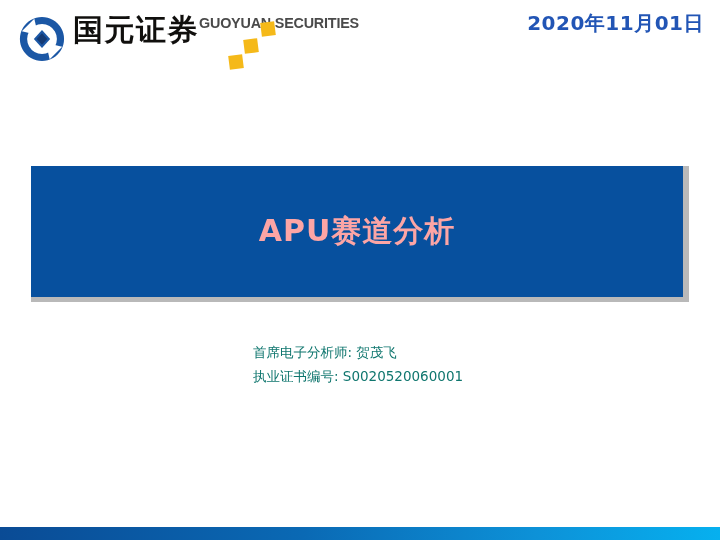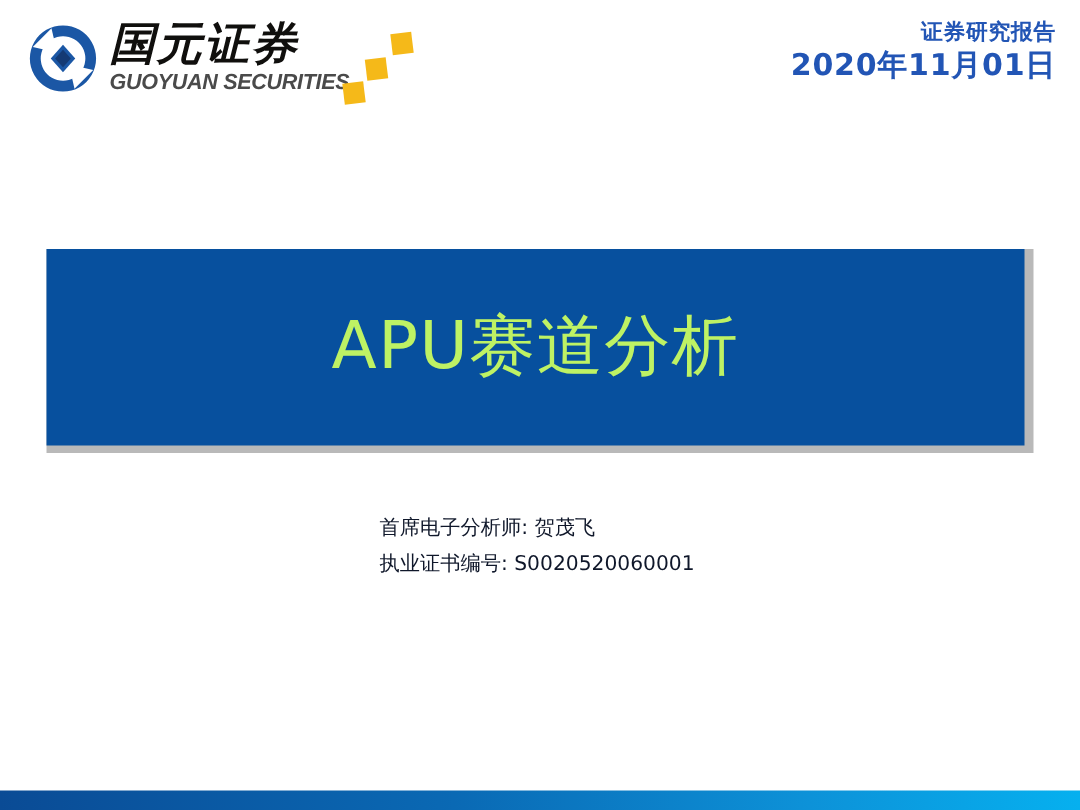--- a/index.html
+++ b/index.html
@@ -34,23 +34,22 @@
   .logo-mark {
     width: 48px;
     height: 48px;
     flex: 0 0 48px;
     margin-top: 1px;
   }
 
   .logo-words {
     margin-left: 7px;
     display: flex;
-    flex-direction: column;
+    flex-direction: row;
     justify-content: flex-end;
-    font-style: italic;
   }
 
   .logo-cn {
     font-family: "DejaVu Sans", "Liberation Sans", sans-serif;
     font-size: 30px;
     font-weight: bold;
     color: #100f0d;
     letter-spacing: 1.5px;
     line-height: 32px;
     white-space: nowrap;
@@ -123,36 +122,36 @@
     top: 166px;
     width: 652px;
     height: 131px;
     background: #07509e;
     display: flex;
     align-items: center;
     justify-content: center;
   }
 
   .title-text {
-    color: #bef264;
-    font-size: 44px;
-    font-weight: normal;
+    color: #fca5a5;
+    font-size: 30px;
+    font-weight: bold;
     font-family: "DejaVu Sans", "Liberation Sans", sans-serif;
     letter-spacing: 1px;
     line-height: 48px;
     white-space: nowrap;
     margin-top: -2px;
   }
 
   
   .author-block {
     position: absolute;
     left: 253px;
     top: 340px;
-    color: #0f172a;
+    color: #0f766e;
     font-family: "DejaVu Sans", "Liberation Sans", sans-serif;
     font-size: 13.5px;
     line-height: 24px;
     white-space: nowrap;
   }
   .author-block .row {
     display: block;
   }
   .author-block .row.email {
     font-size: 15px;
@@ -193,21 +192,20 @@
 
   </div>
 
   <div class="squares">
     <span class="sq s1"></span>
     <span class="sq s2"></span>
     <span class="sq s3"></span>
   </div>
 
   <div class="header-meta">
-    <div class="line1">证券研究报告</div>
     <div class="line2">2020年11月01日</div>
   </div>
 
 </div>
 
 <div class="title-shadow"></div>
 <div class="title-box">
   <span class="title-text">APU赛道分析</span>
 </div>
 

